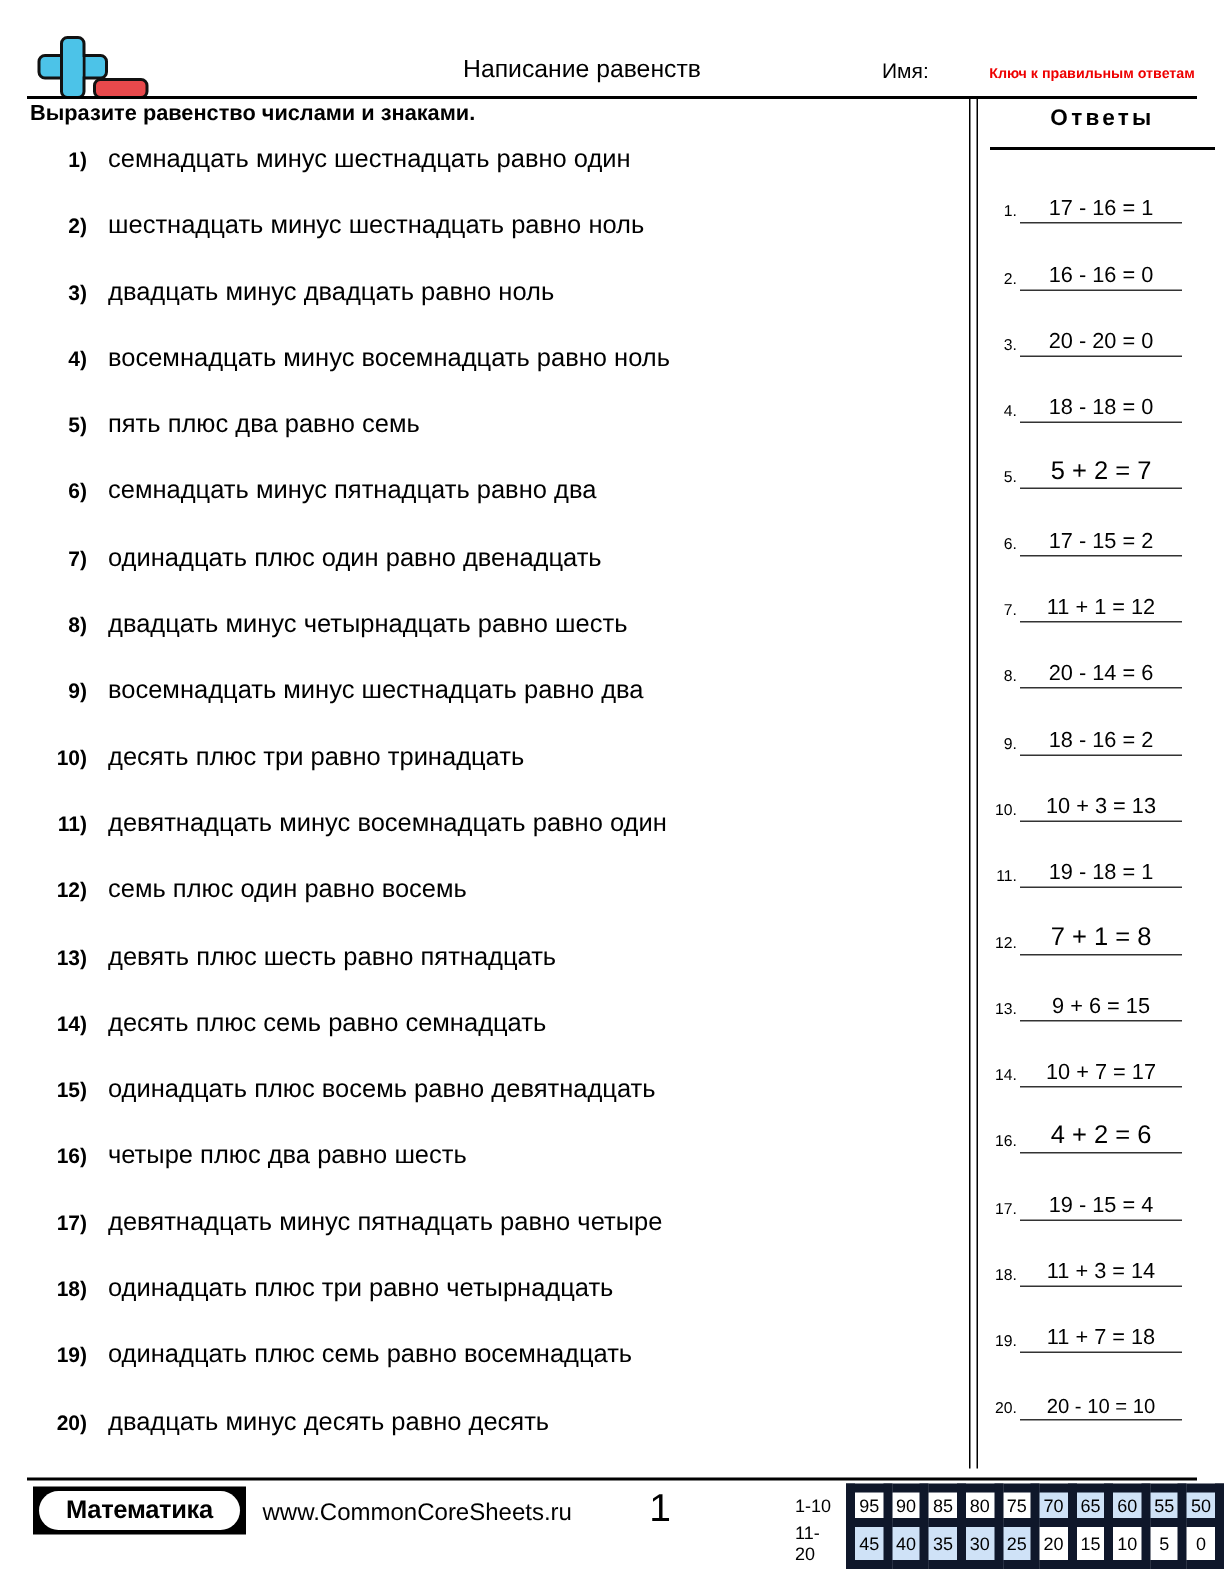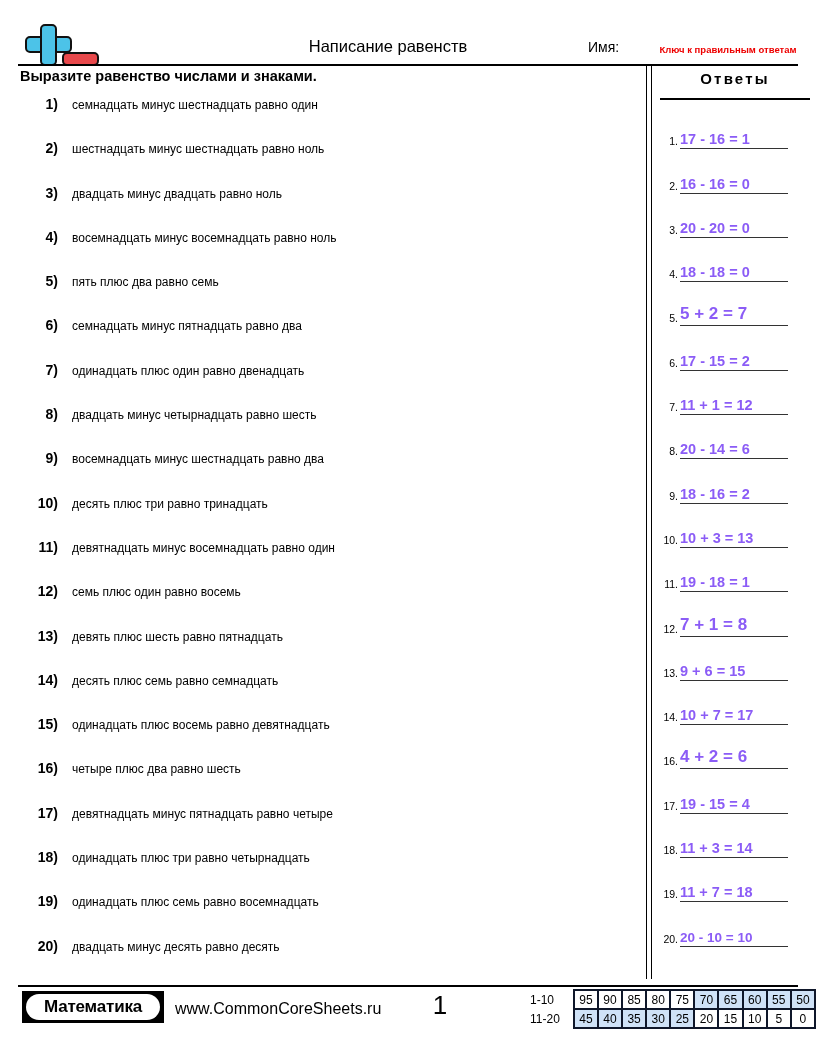--- a/index.html
+++ b/index.html
@@ -144,21 +144,21 @@
     height: 44.3px;
   }
   .q-num {
     width: 40px;
     text-align: right;
     font-size: 14px;
     font-weight: bold;
     flex: 0 0 40px;
   }
   .q-text {
-    font-size: 12px;
+    font-size: 17px;
     padding-left: 14px;
   }
 
   
   .divider {
     position: absolute;
     left: 646px;
     top: 64px;
     width: 6px;
     height: 915px;
@@ -204,22 +204,23 @@
     bottom: 7px;
     width: 108px;
     border-bottom: 1.3px solid #333;
     height: 1px;
   }
   .a-val {
     position: absolute;
     left: 24px;
     bottom: 9px;
     width: 108px;
-    color: #8b5cf6;
-    font-weight: bold;
+    text-align: center;
+    color: #000000;
+    font-weight: normal;
     font-size: 14.5px;
     white-space: nowrap;
   }
   .a-val.wide { font-size: 13.5px; }
   .a-val.big  { font-size: 17px; }
 
   
   .footer-rule {
     position: absolute;
     left: 18px;
@@ -271,21 +272,21 @@
 
   
   .score-table {
     position: absolute;
     left: 530px;
     top: 989px;
     border-collapse: collapse;
     font-size: 12px;
   }
   .score-table td {
-    border: 2px solid #0f172a;
+    border: 6px solid #0f172a;
     width: 23px;
     height: 17px;
     text-align: center;
     padding: 0;
     vertical-align: middle;
     background: #ffffff;
   }
   .score-table td.rowlabel {
     border: none;
     width: 40px;

